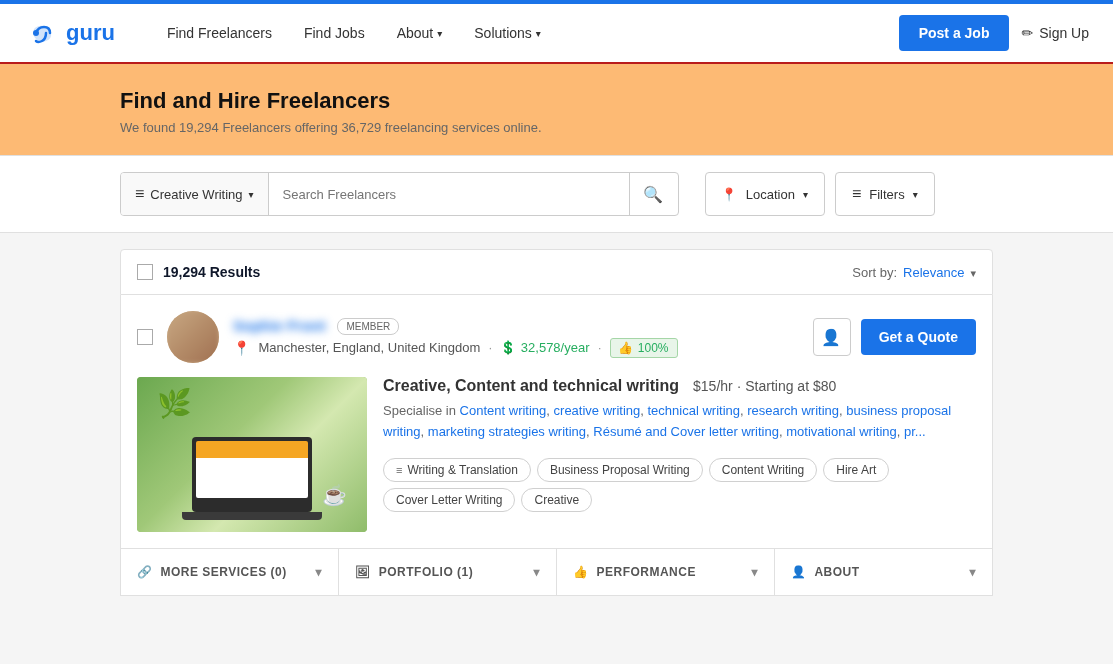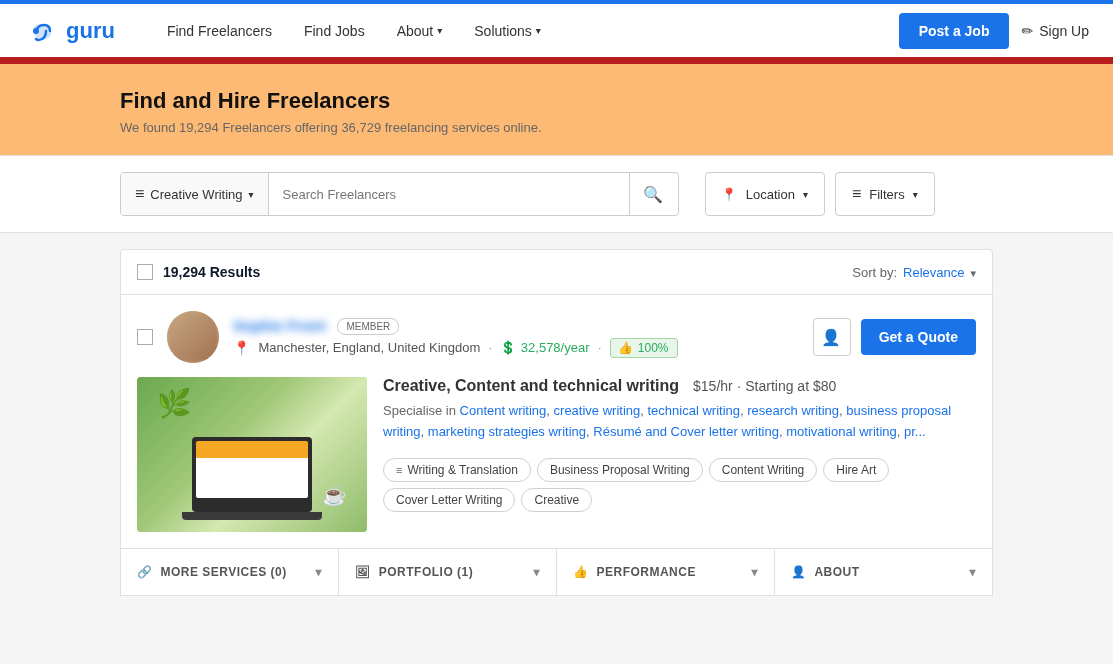--- a/index.html
+++ b/index.html
@@ -2,21 +2,21 @@
 <html><head>
   <meta charset="utf-8">
   <style>
     * { box-sizing: border-box; margin: 0; padding: 0; }
     body { font-family: Arial, sans-serif; background: #f5f5f5; color: #333; font-size: 14px; }
 
     
     .top-bar { height: 4px; background: #1a73e8; width: 100%; }
 
     
-    .header { background: #fff; border-bottom: 7px solid #b91c1c; padding: 0 24px; display: flex; align-items: center; height: 60px; }
+    .header { background: #fff; border-bottom: 2px solid #b91c1c; padding: 0 24px; display: flex; align-items: center; height: 60px; }
     .logo { display: flex; align-items: center; margin-right: 40px; text-decoration: none; }
     .logo-icon { width: 36px; height: 36px; margin-right: 6px; }
     .logo-text { font-size: 22px; font-weight: bold; color: #1a73e8; }
     .nav { display: flex; align-items: flex-end; gap: 8px; flex: 1; }
     .nav-item { padding: 8px 12px; color: #333; text-decoration: none; font-size: 14px; cursor: pointer; display: flex; align-items: center; gap: 4px; }
     .nav-chevron { font-size: 10px; }
     .header-actions { display: flex; align-items: center; gap: 12px; }
     .btn-post { background: #1a73e8; color: #fff; border: none; padding: 10px 20px; border-radius: 4px; cursor: pointer; font-size: 14px; font-weight: bold; }
     .btn-signup { background: none; border: none; color: #333; cursor: pointer; font-size: 14px; display: flex; align-items: center; gap: 6px; }
 

